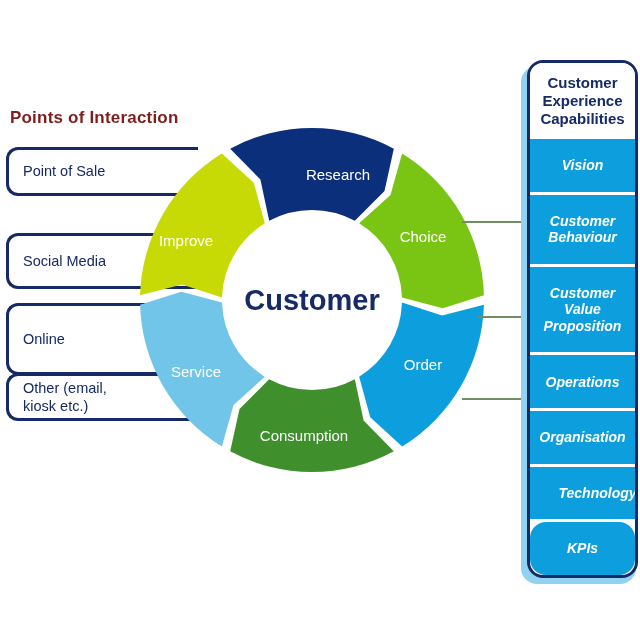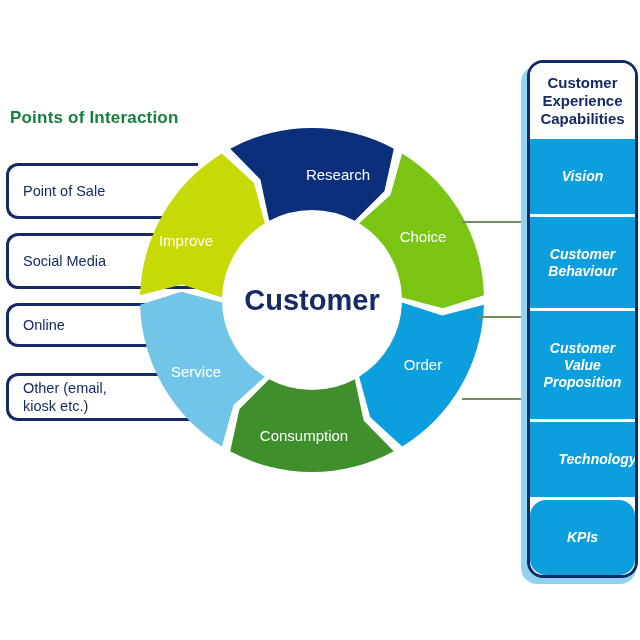--- a/index.html
+++ b/index.html
@@ -15,21 +15,21 @@
     font-family: "Liberation Sans", sans-serif;
   }
 
   
   #poi-heading {
     position: absolute;
     left: 10px;
     top: 108px;
     font-size: 17px;
     font-weight: bold;
-    color: #15803d;
+    color: #7f1d1d;
     letter-spacing: 0.2px;
     white-space: nowrap;
   }
 
   
   .poi-box {
     position: absolute;
     left: 6px;
     width: 192px;
     box-sizing: border-box;
@@ -139,27 +139,27 @@
     font-style: italic;
   }
   .cap-row:last-child { border-bottom: none; border-radius: 16px; }
 </style>
 </head>
 <body>
 
 <div id="poi-heading">Points of Interaction</div>
 
 <div id="poi-boxes">
-    <div class="poi-box" style="top: 163px; height: 56px;">
+    <div class="poi-box" style="top: 147px; height: 49px;">
       <div class="poi-label">Point of Sale</div>
     </div>
     <div class="poi-box" style="top: 233px; height: 56px; text-align: center;">
       <div class="poi-label">Social Media</div>
     </div>
-    <div class="poi-box" style="top: 303px; height: 44px;">
+    <div class="poi-box" style="top: 303px; height: 72px;">
       <div class="poi-label">Online</div>
     </div>
     <div class="poi-box" style="top: 373px; height: 48px;">
       <div class="poi-label">Other (email,<br>kiosk etc.)</div>
     </div>
   </div>
 
 <div id="wheel">
   <svg id="wheel-svg" width="344" height="344" viewBox="0 0 344 344">
       <path d="M 90.1926360399127 20.700445466941943 A 172 172 0 0 1 253.80736396008732 20.700445466941943 L 244.49429295087808 62.88731746697697 L 214.80617881632475 92.83162844200452 A 90 90 0 0 0 129.19382118367525 92.83162844200452 L 120.39360984358541 51.593270557564296 Z" fill="#0b2f7a"></path>
@@ -189,19 +189,25 @@
   <div id="cap-header">Customer<br>Experience<br>Capabilities</div>
 <div class="cap-row" style="background: rgb(13, 158, 221);">
       <span>Vision</span>
     </div>
     <div class="cap-row" style="background: rgb(13, 158, 221);">
       <span>Customer<br>Behaviour</span>
     </div>
     <div class="cap-row" style="background: rgb(13, 158, 221);">
       <span>Customer<br>Value<br>Proposition</span>
     </div>
+    <div class="cap-row" style="background: rgb(13, 158, 221);">
+      <span>Operations</span>
+    </div>
+    <div class="cap-row" style="background: rgb(13, 158, 221);">
+      <span>Organisation</span>
+    </div>
     <div class="cap-row" style="background: rgb(13, 158, 221); padding-left: 32px;">
       <span>Technology</span>
     </div>
     <div class="cap-row" style="background: rgb(13, 158, 221);">
       <span>KPIs</span>
     </div>
   </div>
 
 </body></html>

